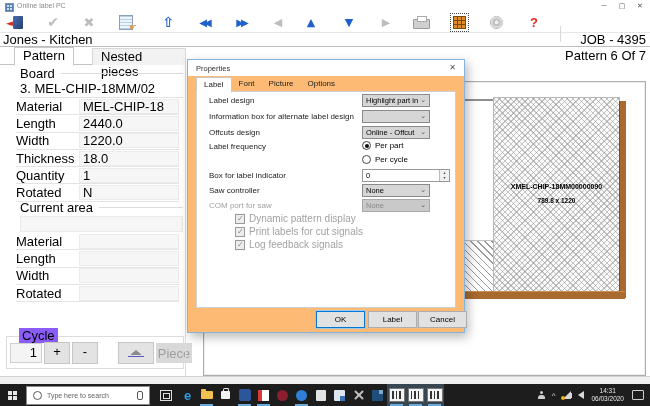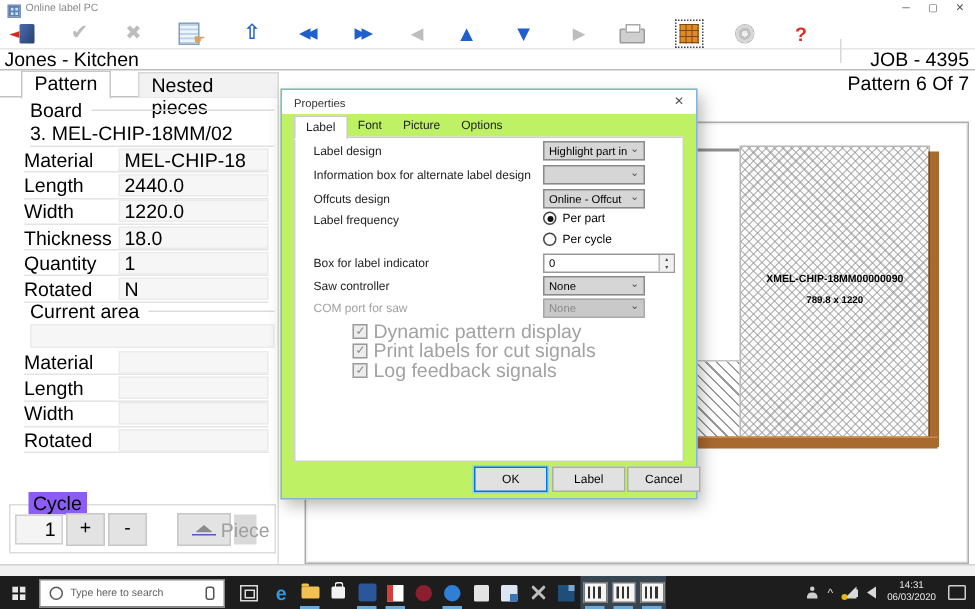--- a/index.html
+++ b/index.html
@@ -80,21 +80,21 @@
   .cyc-controls{position:absolute;left:3px;top:5px;display:flex;align-items:center;}
   .cyc-num{width:26px;height:18px;background:#f4f4f4;border:1px solid #d0d0d0;text-align:right;
     padding-right:4px;line-height:18px;font-size:13px;}
   .cyc-btn{width:24px;height:20px;background:#e3e3e3;border:1px solid #c6c6c6;text-align:center;
     line-height:18px;font-size:13px;margin-left:2px;}
   .mound-btn{width:34px;height:20px;background:#e3e3e3;border:1px solid #c6c6c6;margin-left:20px;
     display:flex;align-items:center;justify-content:center;flex-direction:column;}
   .mound{width:0;height:0;border-left:6px solid transparent;border-right:6px solid transparent;
     border-bottom:5px solid #8a8a8a;border-radius:2px;}
   .mound-u{width:16px;height:1px;background:#5555cc;margin-top:1px;}
-  .piece-lbl{width:15px;height:20px;background:#d9d9d9;color:#9e9e9e;font-size:13px;
+  .piece-lbl{width:36px;height:20px;background:#d9d9d9;color:#9e9e9e;font-size:13px;
     display:flex;align-items:center;justify-content:center;margin-left:2px;}
 
   
   .patview{position:absolute;left:203px;top:81px;width:441px;height:293px;background:#fff;
     border:1px solid #aeaeae;box-shadow:inset 0 0 0 1px #ededed;}
   .hatch-cross{background-color:#fbfbfb;background-image:
     repeating-linear-gradient(45deg,rgba(140,140,140,.5) 0 1px,transparent 1px 4px),
     repeating-linear-gradient(135deg,rgba(140,140,140,.5) 0 1px,transparent 1px 4px);}
   .hatch-diag{background-color:#fff;background-image:
     repeating-linear-gradient(45deg,#9a9a9a 0 1px,transparent 1px 5px);}
@@ -105,21 +105,21 @@
     border:1px solid #b8b8b8;}
   .boardtxt{position:absolute;left:0;top:85px;width:100%;text-align:center;font-weight:bold;}
   .boardtxt .bn{font-size:7px;}
   .boardtxt .bs{font-size:6.5px;margin-top:7px;}
   .edge-r{position:absolute;left:415px;top:19px;width:6px;height:197px;background:#a96a30;
     border-left:1px solid #7c4a1e;}
   .edge-b{position:absolute;left:252px;top:209px;width:169px;height:7px;background:#a96a30;
     border-top:1px solid #c78c4f;}
 
   
-  .dialog{position:absolute;left:187px;top:59px;width:276px;height:272px;background:#bef264;
+  .dialog{position:absolute;left:187px;top:59px;width:276px;height:272px;background:#fdba74;
     border:1px solid #84b3dc;box-shadow:3px 4px 10px rgba(0,0,0,.28);font-size:8px;}
   .dlg-title{position:absolute;left:0;top:0;width:100%;height:16px;background:#fff;}
   .dlg-title .t{position:absolute;left:8px;top:4px;font-size:7.5px;color:#333;}
   .dlg-close{position:absolute;right:8px;top:3px;font-size:8px;color:#555;}
   .dlg-tabs{position:absolute;left:8px;top:17px;height:14px;display:flex;z-index:2;}
   .dtab{height:13px;line-height:13px;padding:0 7px;font-size:8px;color:#222;}
   .dtab.active{background:#fff;border:1px solid #c9c9c9;border-bottom:1px solid #fff;height:14px;}
   .dlg-panel{position:absolute;left:8px;top:31px;width:258px;height:215px;background:#fff;
     border:1px solid #cfcfcf;}
   .f-label{position:absolute;left:12px;font-size:8px;color:#222;}
@@ -131,21 +131,21 @@
   .spin{position:absolute;left:165px;width:88px;height:13px;background:#fff;border:1px solid #999;
     font-size:7.5px;line-height:12px;padding-left:3px;box-sizing:border-box;}
   .spin:after{content:"\25B4\A\25BE";white-space:pre;position:absolute;right:0;top:0;width:9px;
     height:11px;background:#f0f0f0;border-left:1px solid #bbb;font-size:4px;line-height:5px;
     text-align:center;color:#444;}
   .radio-row{position:absolute;left:165px;display:flex;align-items:center;font-size:8px;}
   .radio{width:7px;height:7px;border:1px solid #444;border-radius:50%;margin-right:4px;
     position:relative;background:#fff;}
   .radio.sel:after{content:"";position:absolute;left:1.5px;top:1.5px;width:4px;height:4px;
     border-radius:50%;background:#111;}
-  .chk-row{position:absolute;left:38px;display:flex;align-items:center;font-size:13px;color:#a2a2a2;}
+  .chk-row{position:absolute;left:38px;display:flex;align-items:center;font-size:10px;color:#a2a2a2;}
   .chk{width:8px;height:8px;border:1px solid #9a9a9a;background:#ededed;margin-right:4px;
     position:relative;}
   .chk:after{content:"\2713";position:absolute;left:1px;top:-1px;font-size:8px;color:#8a8a8a;}
   .dlg-btn{position:absolute;width:47px;height:15px;background:#e1e1e1;border:1px solid #adadad;
     font-size:8px;display:flex;align-items:center;justify-content:center;top:251px;}
   .dlg-btn.default{border:1px solid #0078d7;box-shadow:0 0 0 1px #9ec7e8;}
 
   
   .statusstrip{position:absolute;left:0;top:376px;width:650px;height:8px;background:#f1f1f1;
     border-top:1px solid #d2d2d2;}

